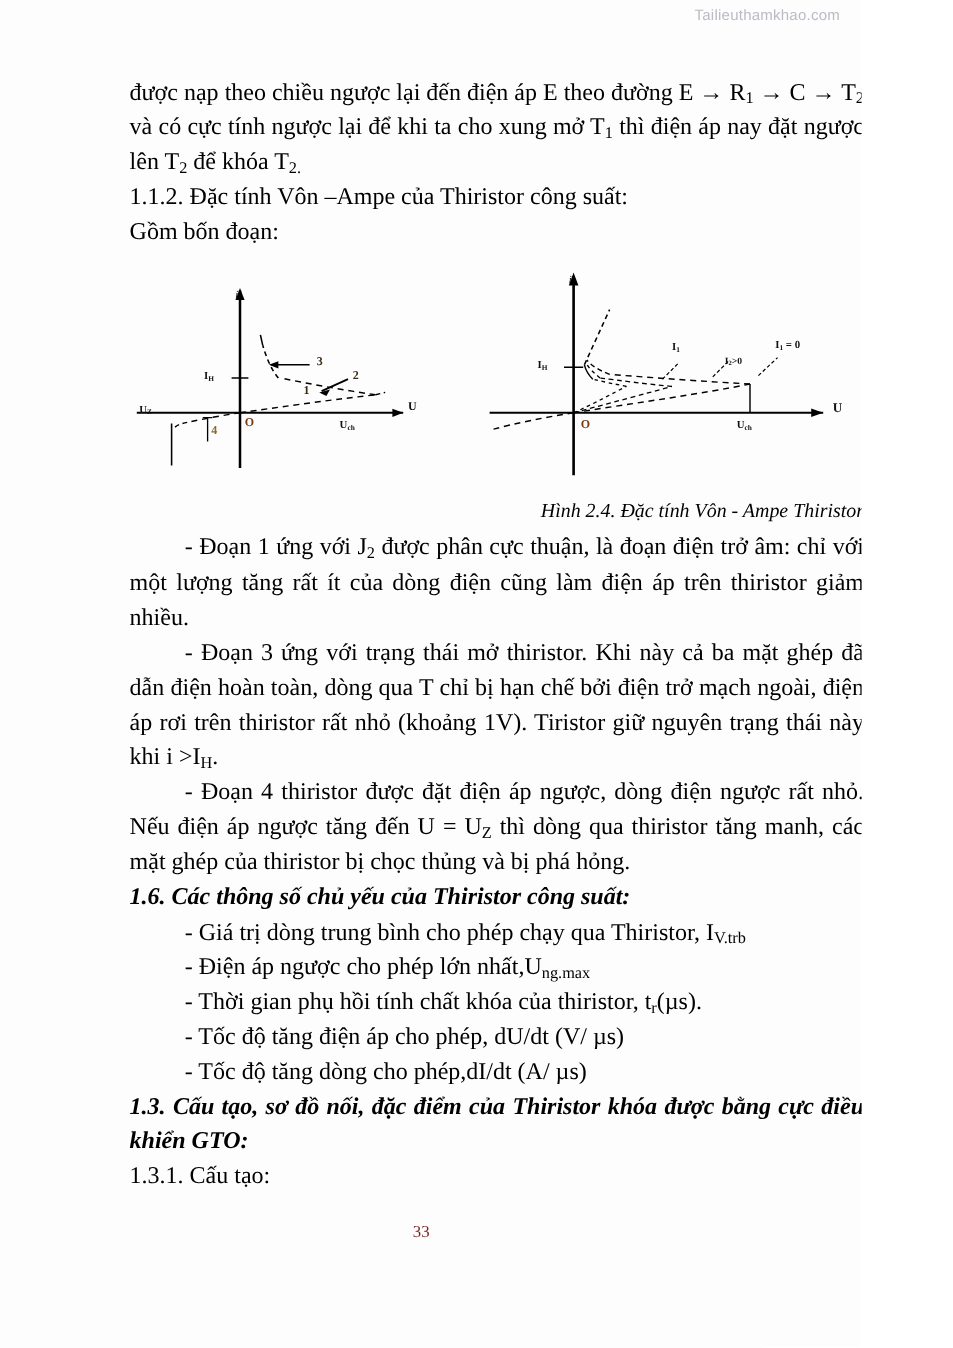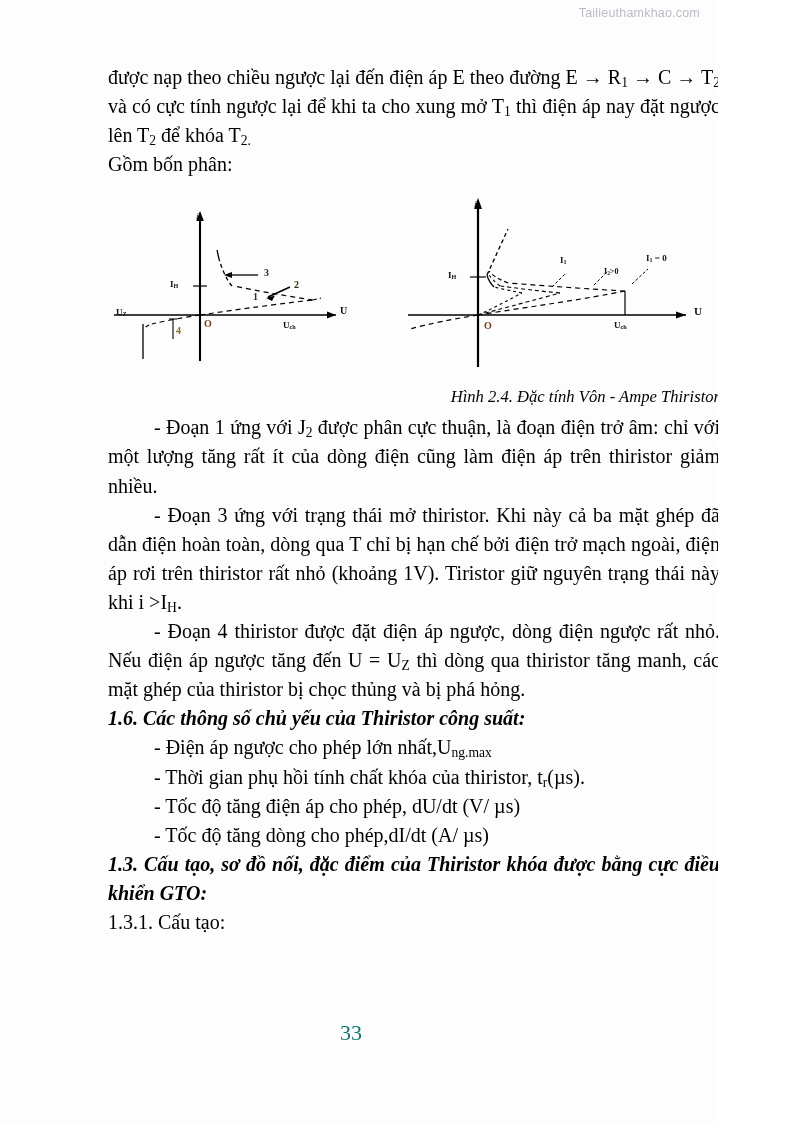--- a/index.html
+++ b/index.html
@@ -62,22 +62,22 @@
     font-style: italic;
     font-size: 16.6px;
     margin: 4px 0 6px 0;
   }
   .pagenum {
     position: absolute;
     left: 0;
     right: 16px;
     top: 1020px;
     text-align: center;
-    font-size: 22px;
-    color: #0f766e;
+    font-size: 14px;
+    color: #7f1d1d;
   }
   .chart-label {
     position: absolute;
     font-family: "Liberation Serif", serif;
     font-size: 9px;
     font-weight: bold;
     color: #111;
     white-space: nowrap;
   }
   .chart-label.num {
@@ -92,21 +92,22 @@
 <body>
 
 <div class="page">
 
   <div class="watermark">Tailieuthamkhao.com</div>
 
   <div class="content">
 
     <p class="body"><span>được nạp theo chiều ngược lại đến điện áp E theo đường E → R</span><sub>1</sub><span> → C → T</span><sub>2</sub><span> và có cực tính ngược lại để khi ta cho xung mở T</span><sub>1</sub><span> thì điện áp nay đặt ngược lên T</span><sub>2</sub><span> để khóa T</span><sub>2.</sub></p>
 
-    <p class="body nojust">Gồm bốn phân:</p>
+    <p class="body nojust">1.1.2. Đặc tính Vôn –Ampe của Thiristor công suất:</p>
+    <p class="body nojust">Gồm bốn đoạn:</p>
 
     <div class="figwrap">
       <svg width="612" height="196" viewBox="0 0 612 196">
 
         <g>
 
           <line x1="6" y1="128" x2="228" y2="128" stroke="#000" stroke-width="1.6"></line>
           <polygon points="228,128 219,124.6 219,131.4" fill="#000"></polygon>
 
           <line x1="92" y1="174" x2="92" y2="26" stroke="#000" stroke-width="2.1"></line>
@@ -198,20 +199,21 @@
 
 
     <p class="body"><span class="indent"></span><span>- Đoạn 1 ứng với J</span><sub>2</sub><span> được phân cực thuận, là đoạn điện trở âm: chỉ với một lượng tăng rất ít của dòng điện cũng làm điện áp trên thiristor giảm nhiều.</span></p>
 
     <p class="body"><span class="indent"></span><span>- Đoạn 3 ứng với trạng thái mở thiristor. Khi này cả ba mặt ghép đã dẫn điện hoàn toàn, dòng qua T chỉ bị hạn chế bởi điện trở mạch ngoài, điện áp rơi trên thiristor rất nhỏ (khoảng 1V). Tiristor giữ nguyên trạng thái này khi i &gt;I</span><sub>H</sub><span>.</span></p>
 
     <p class="body"><span class="indent"></span><span>- Đoạn 4 thiristor được đặt điện áp ngược, dòng điện ngược rất nhỏ. Nếu điện áp ngược tăng đến U = U</span><sub>Z</sub><span> thì dòng qua thiristor tăng manh, các  mặt ghép của thiristor bị chọc thủng và bị phá hỏng.</span></p>
 
     <p class="body nojust bold-italic">1.6. Các thông số chủ yếu của Thiristor công suất:</p>
 
+    <p class="body nojust"><span class="indent"></span><span>- Giá trị dòng trung bình cho phép chạy qua Thiristor, I</span><sub>V.trb</sub></p>
 
     <p class="body nojust"><span class="indent"></span><span>- Điện áp ngược cho phép lớn nhất,U</span><sub>ng.max</sub></p>
 
     <p class="body nojust"><span class="indent"></span><span>- Thời gian phụ hồi tính chất khóa của thiristor, t</span><sub>r</sub><span>(µs).</span></p>
 
     <p class="body nojust"><span class="indent"></span><span>- Tốc độ tăng điện áp cho phép, dU/dt (V/ µs)</span></p>
 
     <p class="body nojust"><span class="indent"></span><span>- Tốc độ tăng dòng cho phép,dI/dt (A/ µs)</span></p>
 
     <p class="body bold-italic">1.3. Cấu tạo, sơ đồ nối, đặc điểm của Thiristor khóa được bằng cực điều khiển GTO:</p>

